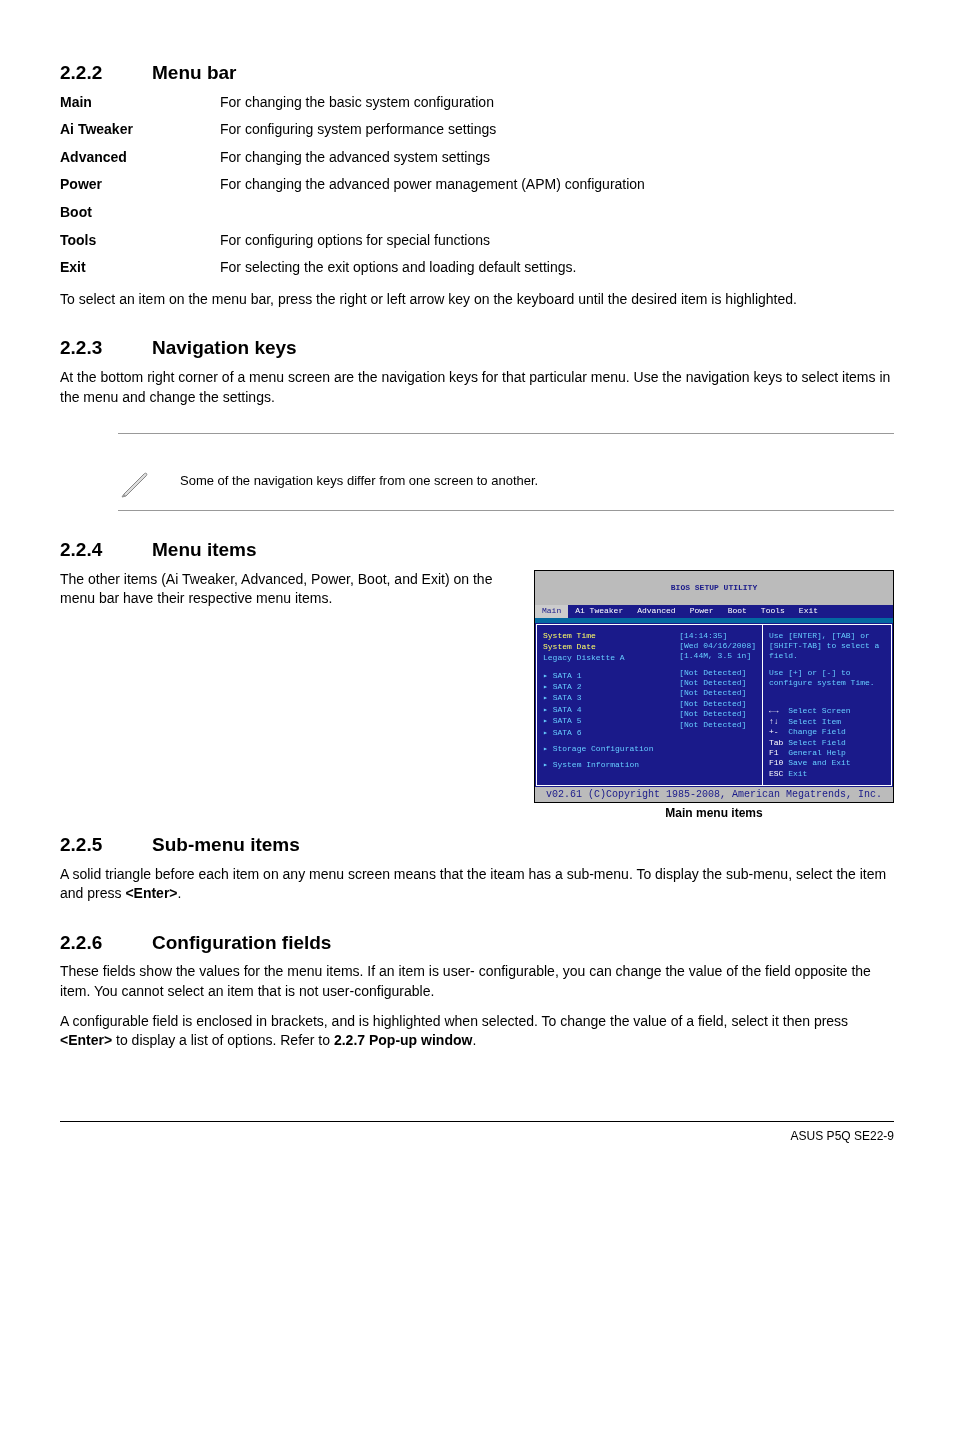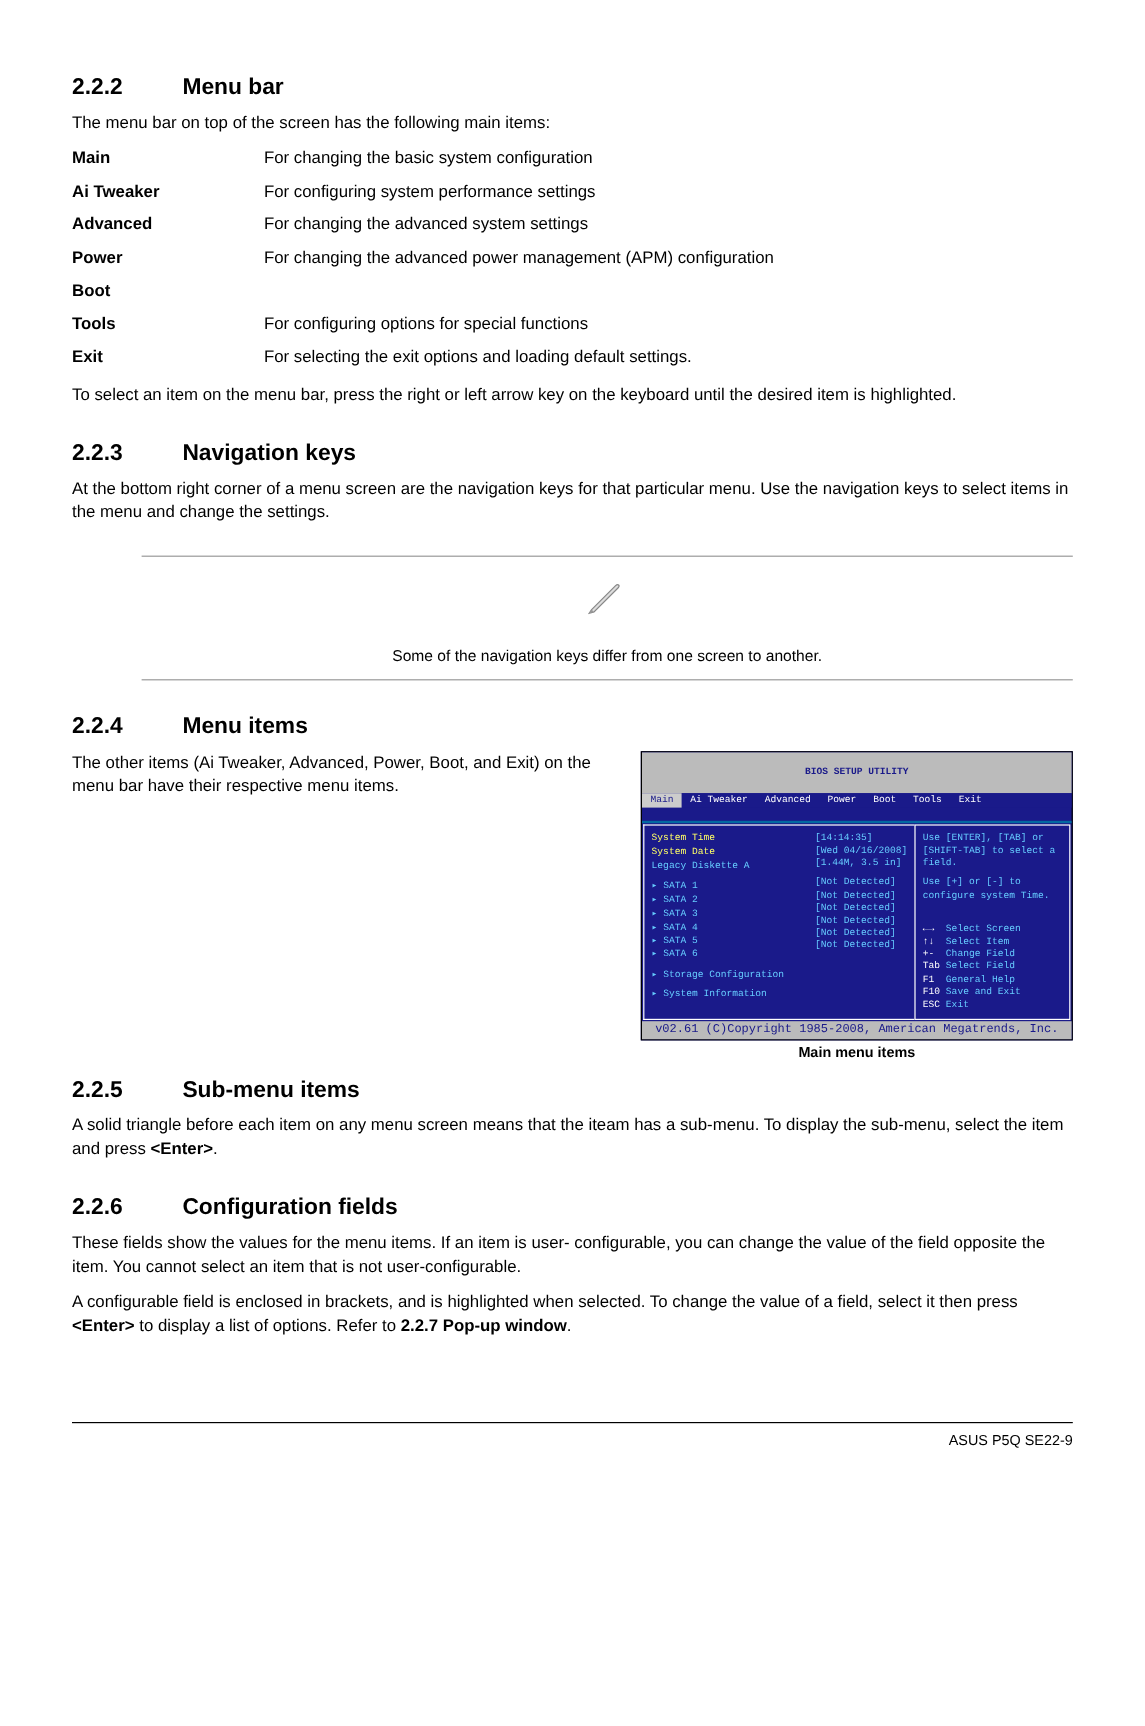--- a/index.html
+++ b/index.html
@@ -19,44 +19,43 @@
   .deflist { margin: 4px 0 12px 0; }
   .defrow { display: flex; margin-bottom: 8px; }
   .defterm { font-weight: bold; width: 160px; flex-shrink: 0; }
   .defdesc { flex: 1; }
   .section { margin-bottom: 26px; }
   .notebox {
     display: flex;
     align-items: center;
     border-top: 1px solid #999;
     border-bottom: 1px solid #999;
-    padding: 12px 0 10px 0;
+    padding: 28px 0 10px 0;
     margin-left: 58px;
     margin-bottom: 26px;
     gap: 24px;
-    flex-direction: column;
   }
   .note-icon svg { display: block; }
   .notetext { font-size: 13px; }
   .twocol { display: flex; gap: 14px; align-items: flex-start; }
   .twocol .leftp { flex: 1; }
   .twocol .bios-wrap { width: 360px; flex-shrink: 0; }
   .bios {
     background: #1a1a8a;
     color: #fff;
     font-family: "Courier New", monospace;
     font-size: 8px;
     border: 1px solid #000;
     line-height: 1.3;
   }
   .bios-top { background: #bbb; color: #1a1a8a; text-align: center; font-weight: bold; padding: 12px; font-size: 8px; }
   .bios-tabs { display: flex; background: #1a1a8a; color: #fff; }
   .bios-tabs span { padding: 1px 7px; }
   .bios-tabs span.active { background: #ccc; color: #1a1a8a; }
-  .bios-body { display: flex; border-top: 2px solid #0369a1; margin-top: 11px; }
+  .bios-body { display: flex; border-top: 5px solid #0369a1; }
   .bios-left { flex: 1; padding: 6px 6px; display: flex; justify-content: space-between; color: #6cf; border: 1px solid #fff; border-right: none; margin: 1px 0 1px 1px; }
   .bios-names { color: #6cf; }
   .bios-names .row { margin-bottom: 1px; }
   .bios-names .yellow { color: #ffff66; }
   .bios-names .sub { color: #6cf; margin-top: 6px; }
   .bios-vals { text-align: left; color: #6cf; }
   .bios-right { width: 130px; padding: 6px 6px; color: #6cf; border: 1px solid #fff; margin: 1px 1px 1px 0; }
   .bios-right .white { color: #fff; }
   .bios-copy { background: #bbb; color: #1a1a8a; text-align: center; font-size: 10px; padding: 1px; }
   .caption { text-align: center; font-size: 12px; font-weight: bold; margin-top: 2px; }
@@ -71,21 +70,20 @@
   }
   .block-spacer { height: 6px; }
 </style>
 </head>
 <body>
 
 <div class="section">
   <h2 class="sec-head">
     <span class="num">2.2.2</span><span>Menu bar</span>
   </h2>
-  <p class="para">The menu bar on top of the screen has the following main items:</p>
   <div class="deflist">
     <div class="defrow">
       <div class="defterm">Main</div>
       <div class="defdesc">For changing the basic system configuration</div>
     </div>
     <div class="defrow">
       <div class="defterm">Ai Tweaker</div>
       <div class="defdesc">For configuring system performance settings</div>
     </div>
     <div class="defrow">

